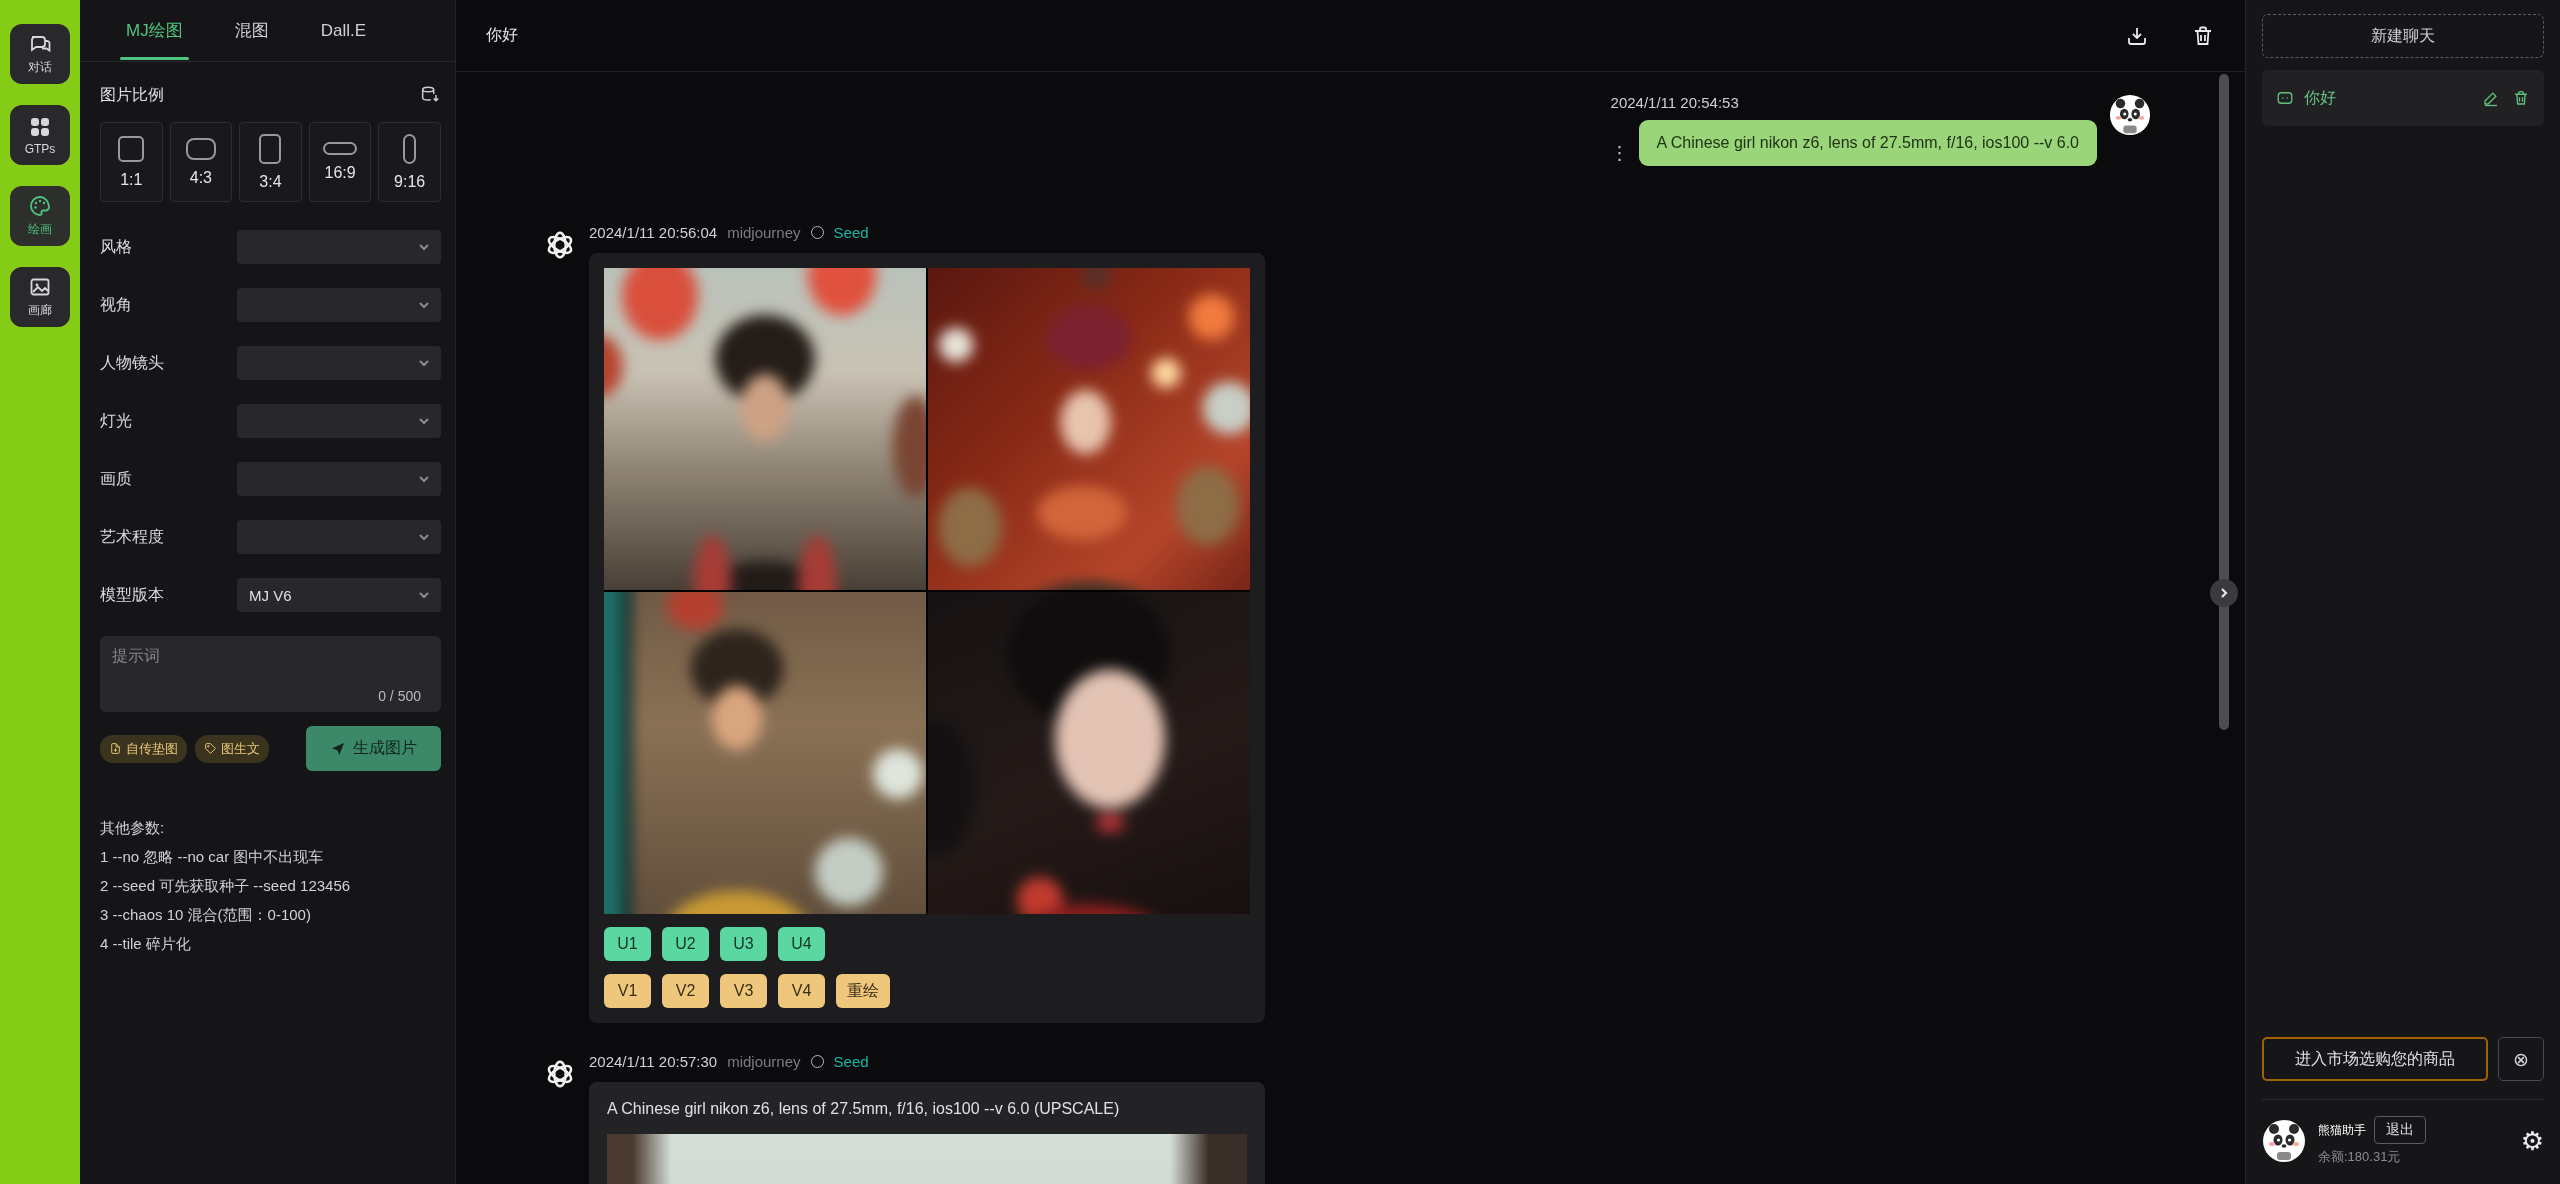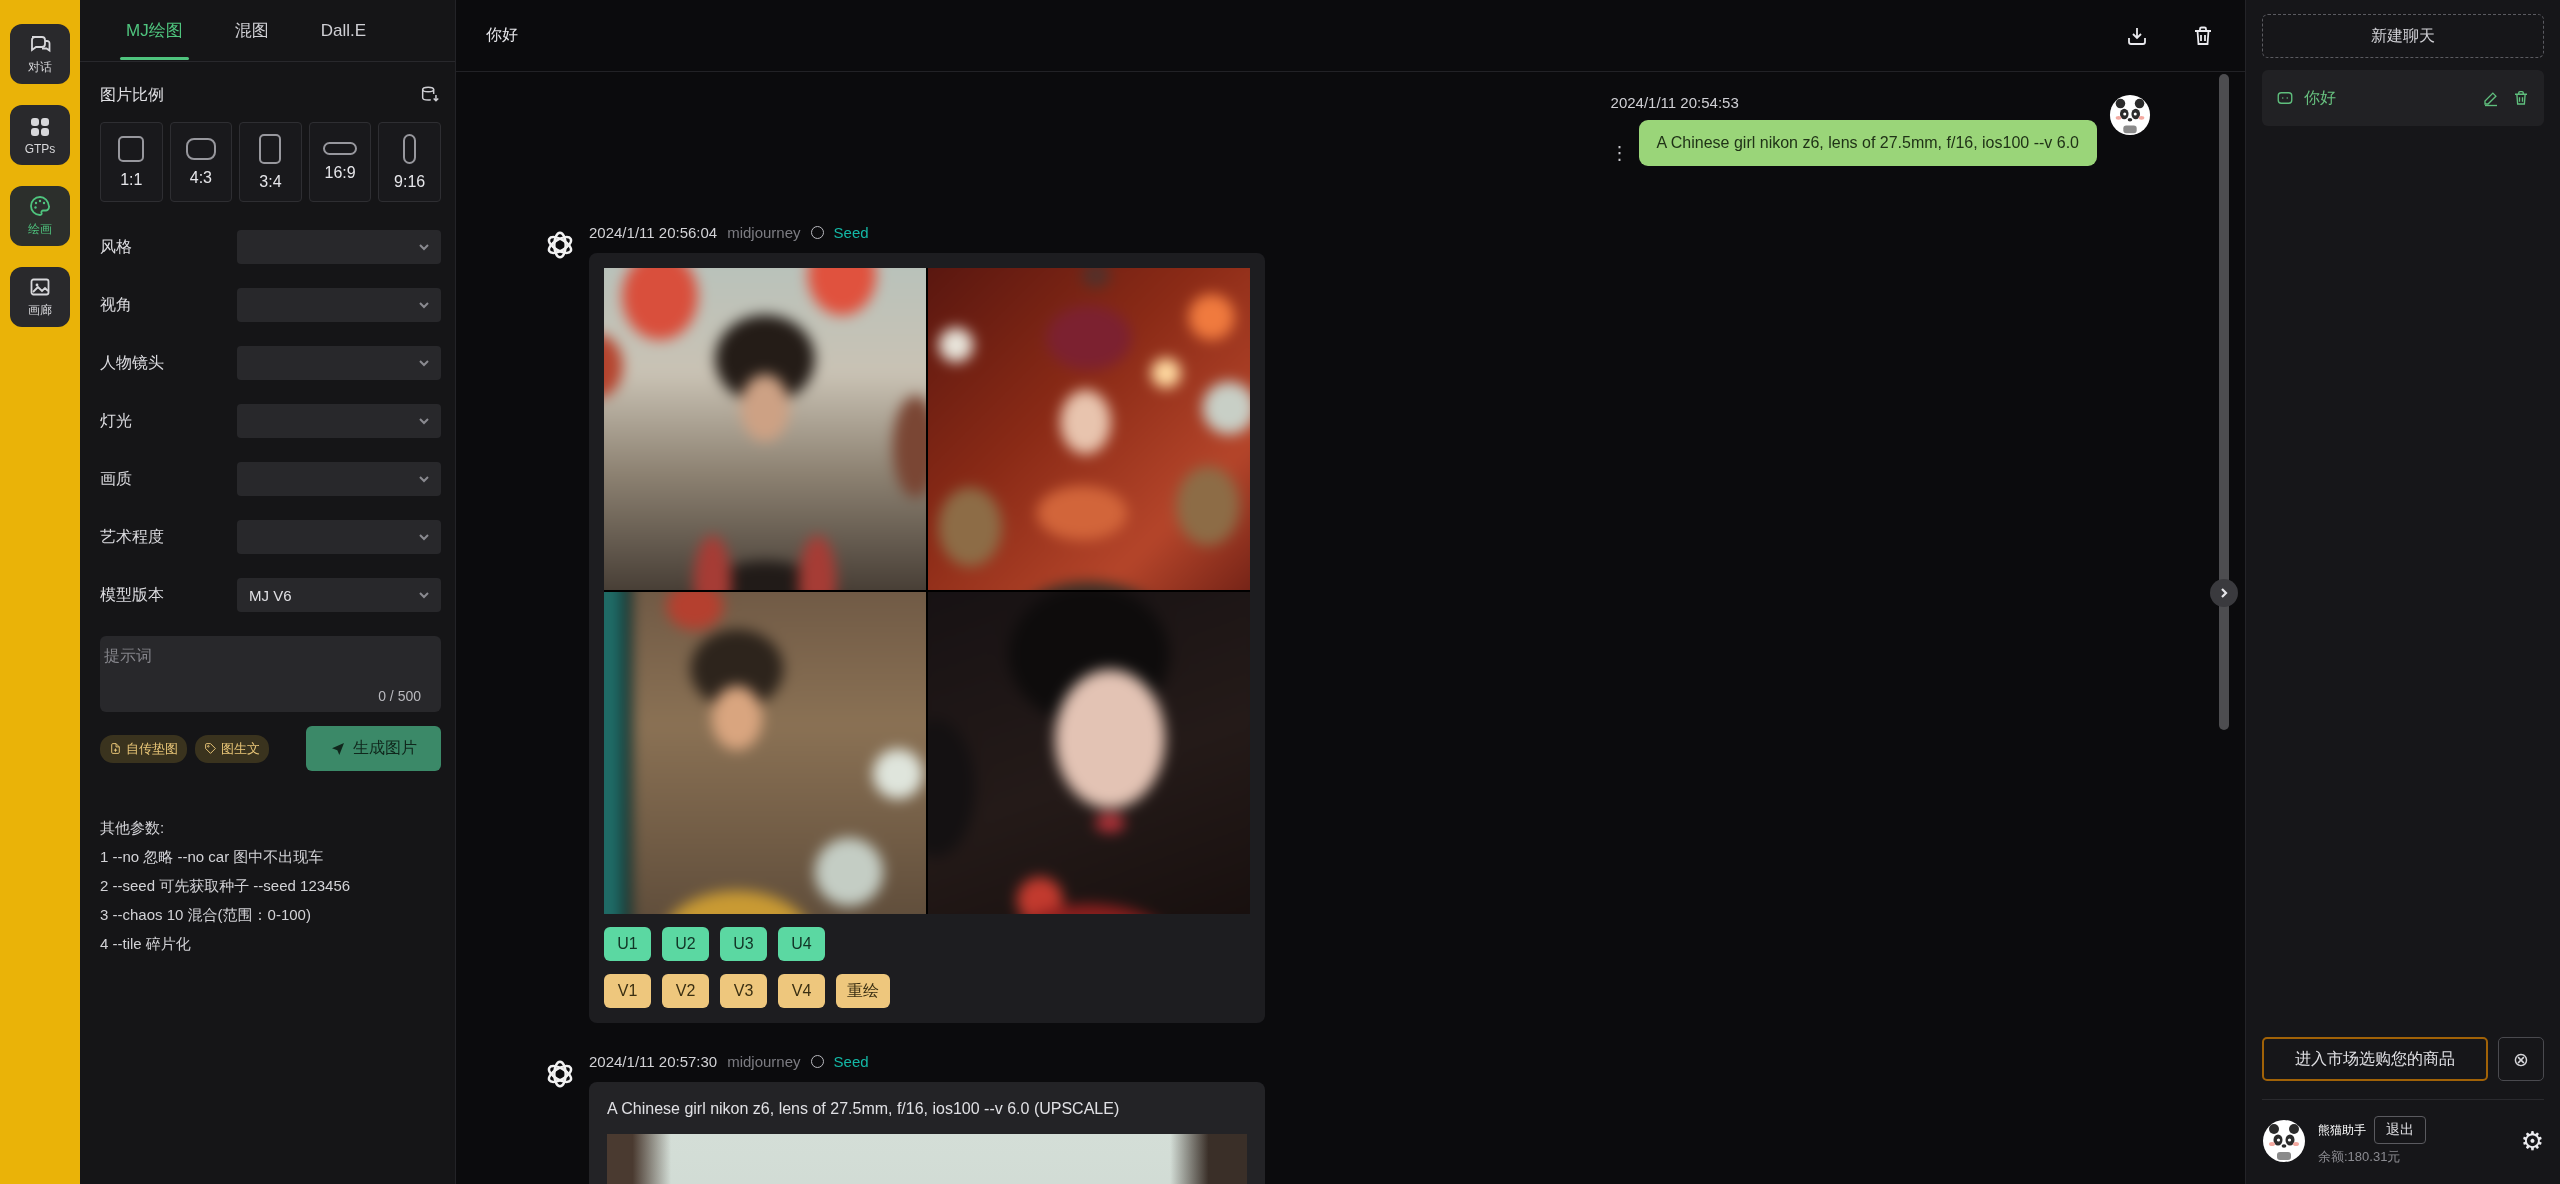--- a/index.html
+++ b/index.html
@@ -1,21 +1,21 @@
 <!DOCTYPE html>
 <html><head>
 <meta charset="utf-8">
 <style>
   * { margin:0; padding:0; box-sizing:border-box; }
   html,body { width:2560px; height:1184px; overflow:hidden; background:#0b0b0d;
     font-family:"Liberation Sans","DejaVu Sans",sans-serif; color:#e3e3e6; }
   .app { display:flex; width:2560px; height:1184px; }
 
   
-  .rail { width:80px; background:#eab308; padding-top:24px; flex:none; }
+  .rail { width:80px; background:#84cc16; padding-top:24px; flex:none; }
   .rail-item { width:60px; height:60px; margin:0 auto 21px auto; background:#29292c;
     border-radius:12px; display:flex; flex-direction:column; align-items:center;
     justify-content:center; gap:3px; color:#d8d8db; cursor:pointer; }
   .rail-item .lbl { font-size:12px; }
   .rail-item svg { width:24px; height:24px; stroke:#d8d8db; fill:none; stroke-width:1.8; }
   .rail-item.active { background:#2c2f2c; }
   .rail-item.active .lbl { color:#4fc47e; }
   .rail-item.active svg { stroke:#4fc47e; }
 
   
@@ -49,21 +49,21 @@
   .sel-row .sl { width:137px; font-size:16px; color:#dcdce0; }
   .sel-box { flex:1; height:34px; background:#28282b; border-radius:4px; display:flex;
     align-items:center; padding:0 12px; cursor:pointer; position:relative; }
   .sel-box .sv { font-size:15px; color:#e0e0e4; }
   .sel-box svg { position:absolute; right:10px; width:14px; height:14px; stroke:#8a8a90;
     fill:none; stroke-width:2; }
 
   .prompt-box { position:relative; height:76px; background:#28282b; border-radius:6px;
     margin-top:4px; }
   .prompt-box textarea { width:100%; height:100%; background:transparent; border:none;
-    resize:none; outline:none; padding:10px 4px; font-size:16px; color:#bef264;
+    resize:none; outline:none; padding:10px 12px; font-size:16px; color:#bef264;
     font-family:inherit; }
   .prompt-box textarea::placeholder { color:#85858b; }
   .prompt-count { position:absolute; right:20px; bottom:8px; font-size:14px; color:#b9b9be; }
 
   .action-row { display:flex; align-items:center; margin-top:14px; gap:8px; }
   .pill { background:#3a331e; border-radius:13px; color:#e9c678; font-size:13px;
     padding:5px 9px; display:flex; align-items:center; gap:4px; cursor:pointer; }
   .pill svg { width:13px; height:13px; stroke:#e9c678; fill:none; stroke-width:1.8; }
   .gen-btn { margin-left:auto; background:#3b8968; color:#10271c; font-size:16px;
     border:none; border-radius:6px; padding:12px 24px; display:flex; align-items:center;

